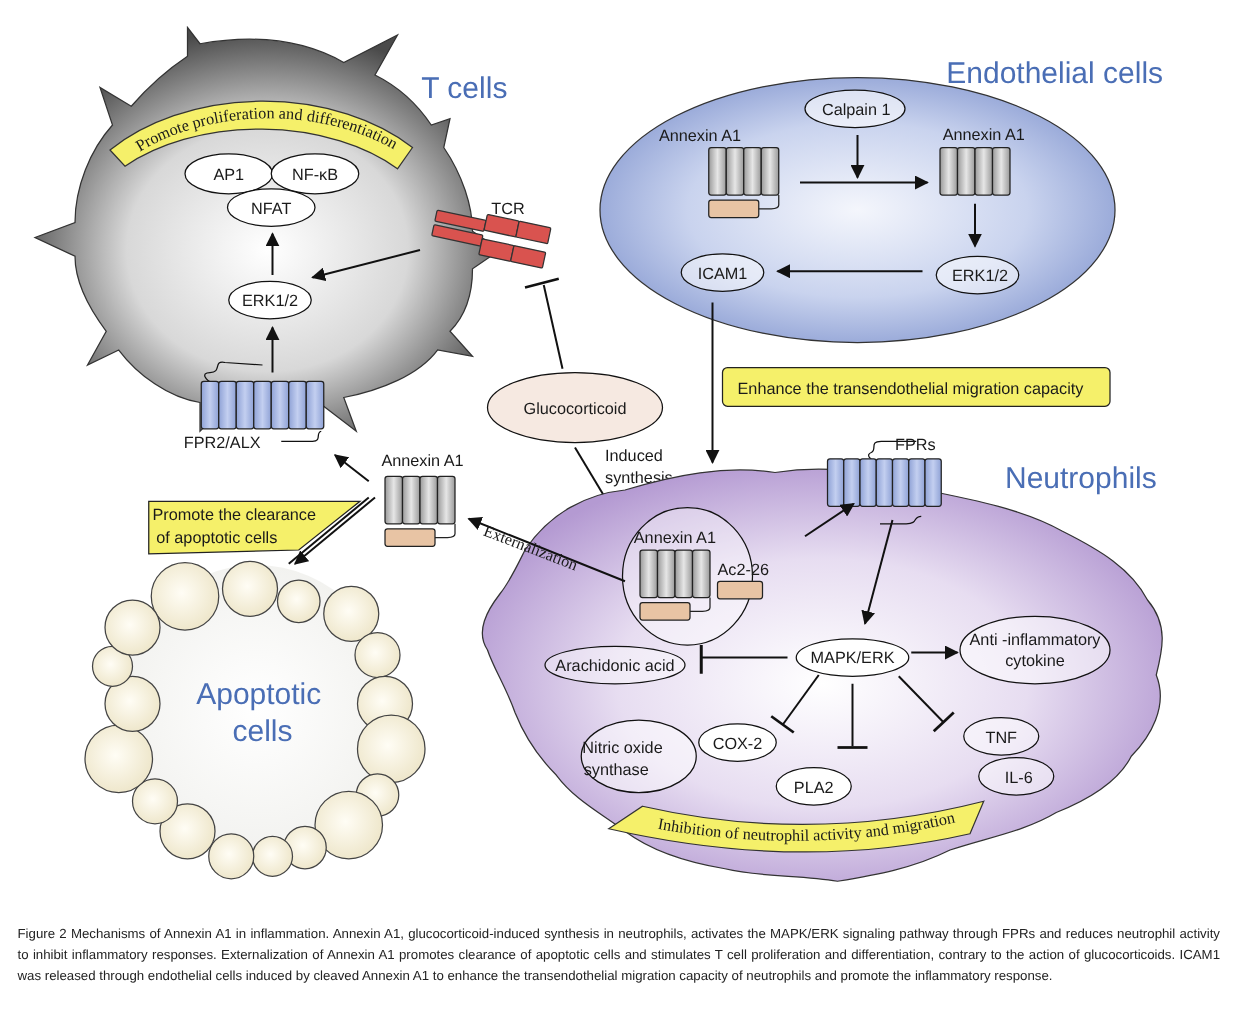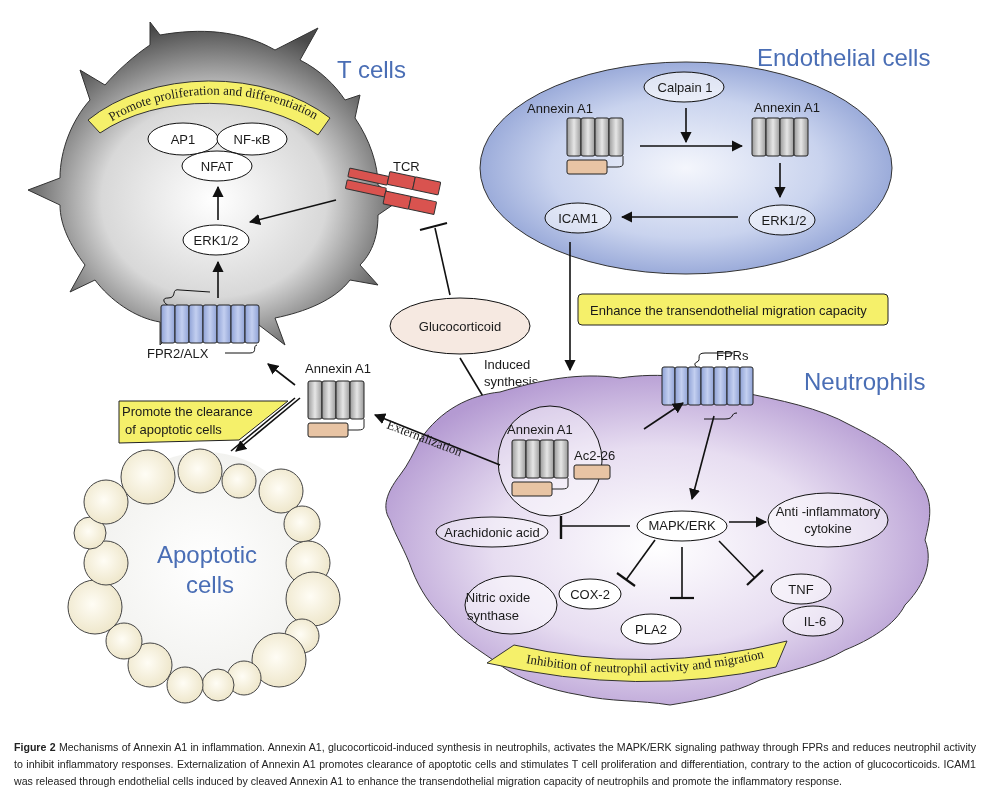--- a/index.html
+++ b/index.html
@@ -2,21 +2,21 @@
 <html><head>
 <meta charset="utf-8">
 <style>
   html, body { margin: 0; padding: 0; background: #ffffff; }
   body { width: 989px; height: 811px; position: relative; overflow: hidden; font-family: "Liberation Sans", sans-serif; }
   #diagram { position: absolute; left: 0; top: 0; width: 989px; height: 725px; }
   .lbl { font-family: "Liberation Sans", sans-serif; font-size: 13px; fill: #1a1a1a; }
   .lbl-serif { font-family: "Liberation Serif", serif; font-size: 13px; fill: #1a1a1a; }
   .title-blue { font-family: "Liberation Sans", sans-serif; fill: #4a6eb5; }
   #caption { position: absolute; left: 14px; top: 739px; width: 962px; font-family: "Liberation Sans", sans-serif; font-size: 10.6px; line-height: 17px; color: #222; text-align: justify; }
-  #caption b { font-weight: bold; }
+  #caption b { font-weight: normal; }
 </style>
 </head>
 <body>
 
 <svg id="diagram" viewBox="0 0 989 725" xmlns="http://www.w3.org/2000/svg">
   <defs>
     <radialGradient id="gTcell" cx="50%" cy="55%" r="55%">
       <stop offset="0%" stop-color="#ffffff"></stop>
       <stop offset="55%" stop-color="#d8d8d8"></stop>
       <stop offset="100%" stop-color="#4a4a4a"></stop>

